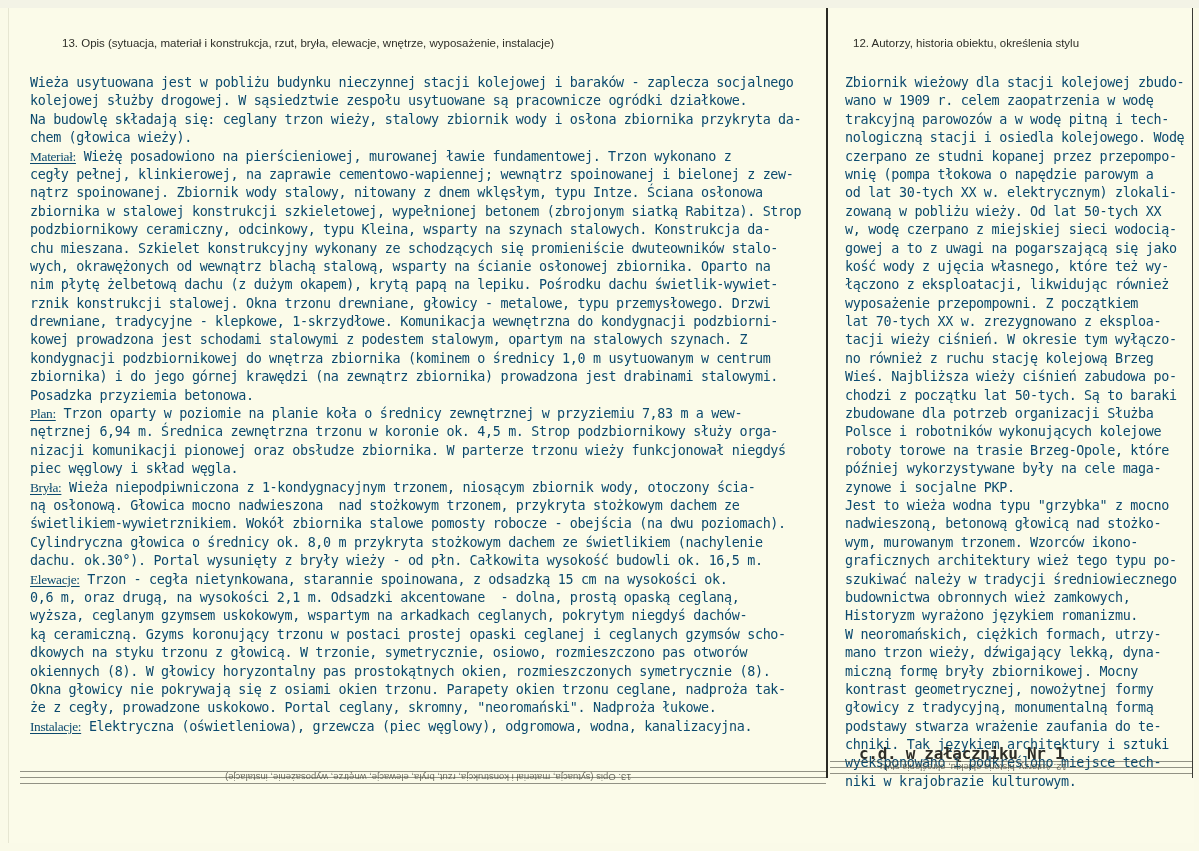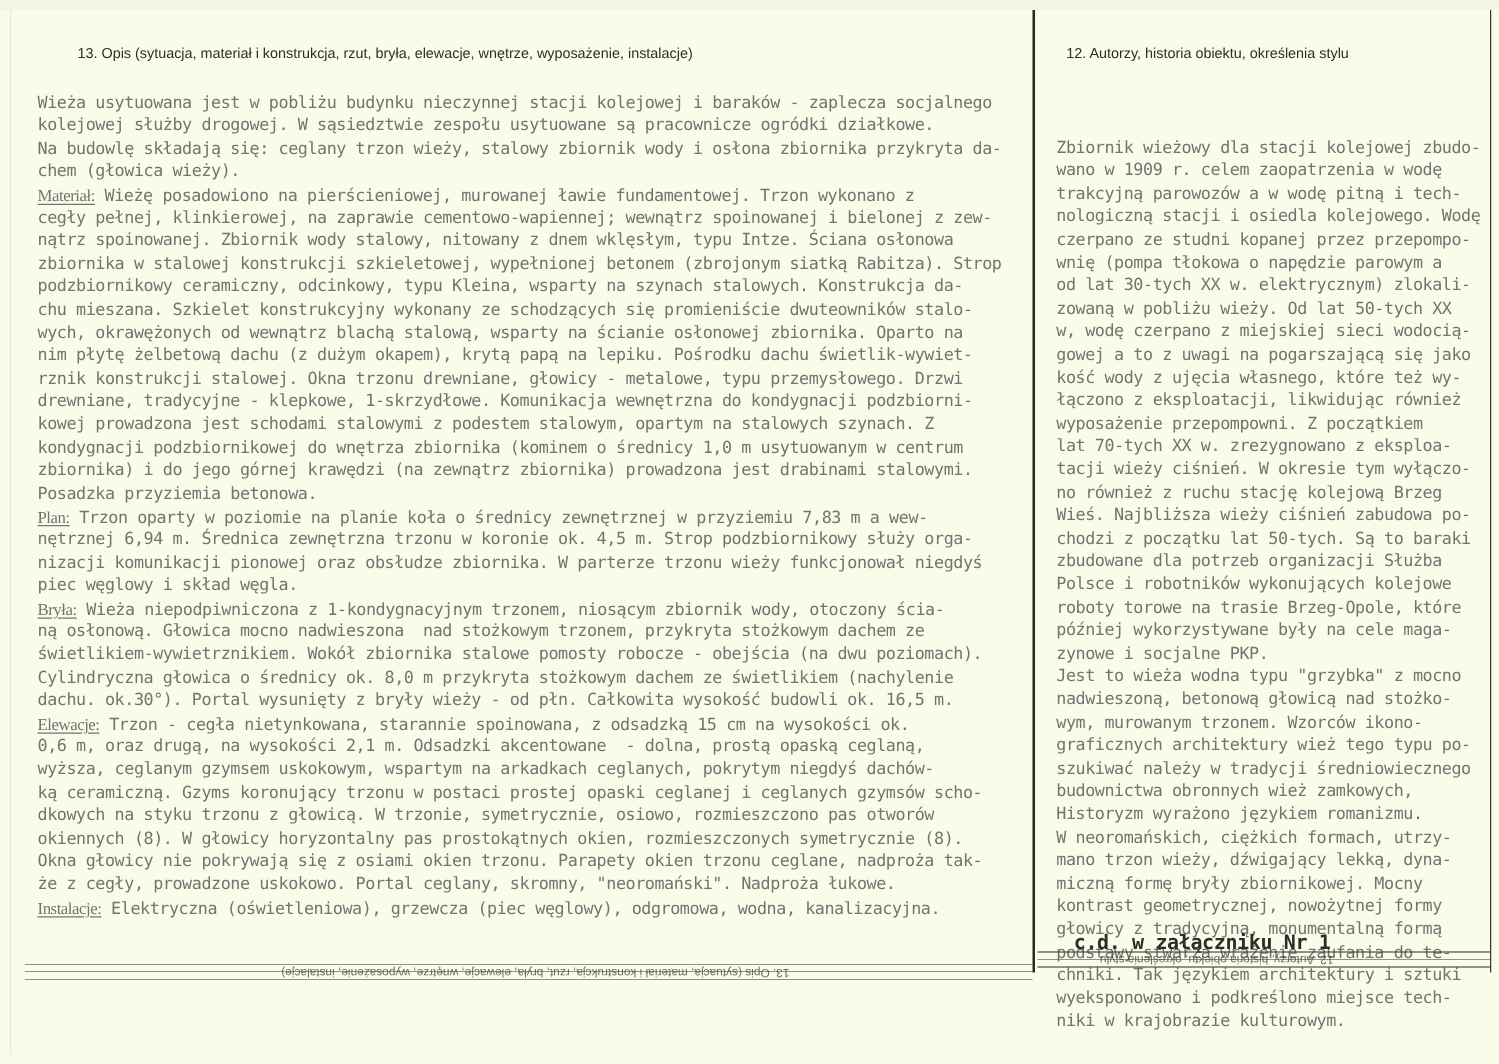--- a/index.html
+++ b/index.html
@@ -20,24 +20,24 @@
     position:absolute; left:826px; top:8px; width:2px; height:770px; background:#2a2a24;
   }
   .right-edge { position:absolute; left:1192px; top:8px; width:1px; height:770px; background:#3a3a34; }
   .col-head {
     position:absolute; font-family:"Liberation Sans", sans-serif; font-size:11.5px; color:#2e2e28;
   }
   #h-left { left:62px; top:37px; }
   #h-right { left:853px; top:37px; }
   .body-text {
     position:absolute; font-size:13.4px; line-height:18.4px; letter-spacing:-0.35px;
-    white-space:pre; color:#737373;
+    white-space:pre; color:#0c4a6e;
   }
   #left-body { left:30px; top:74px; }
-  #right-body { left:845px; top:74px;margin-top:36px; }
+  #right-body { left:845px; top:74px; }
   .line { display:block; height:18.4px; }
   .lbl { text-decoration:underline; text-underline-offset:2px;font-family:Liberation Serif, serif; }
   .continued {
     position:absolute; left:859px; top:744px; font-size:16px; font-weight:bold; letter-spacing:-0.3px; color:#2e2e28;
   }
   .wave-band {
     position:absolute; height:20px;
     background:
       repeating-linear-gradient(180deg, transparent 0 3px, rgba(60,60,50,0.55) 3px 4px, transparent 4px 6px);
   }

